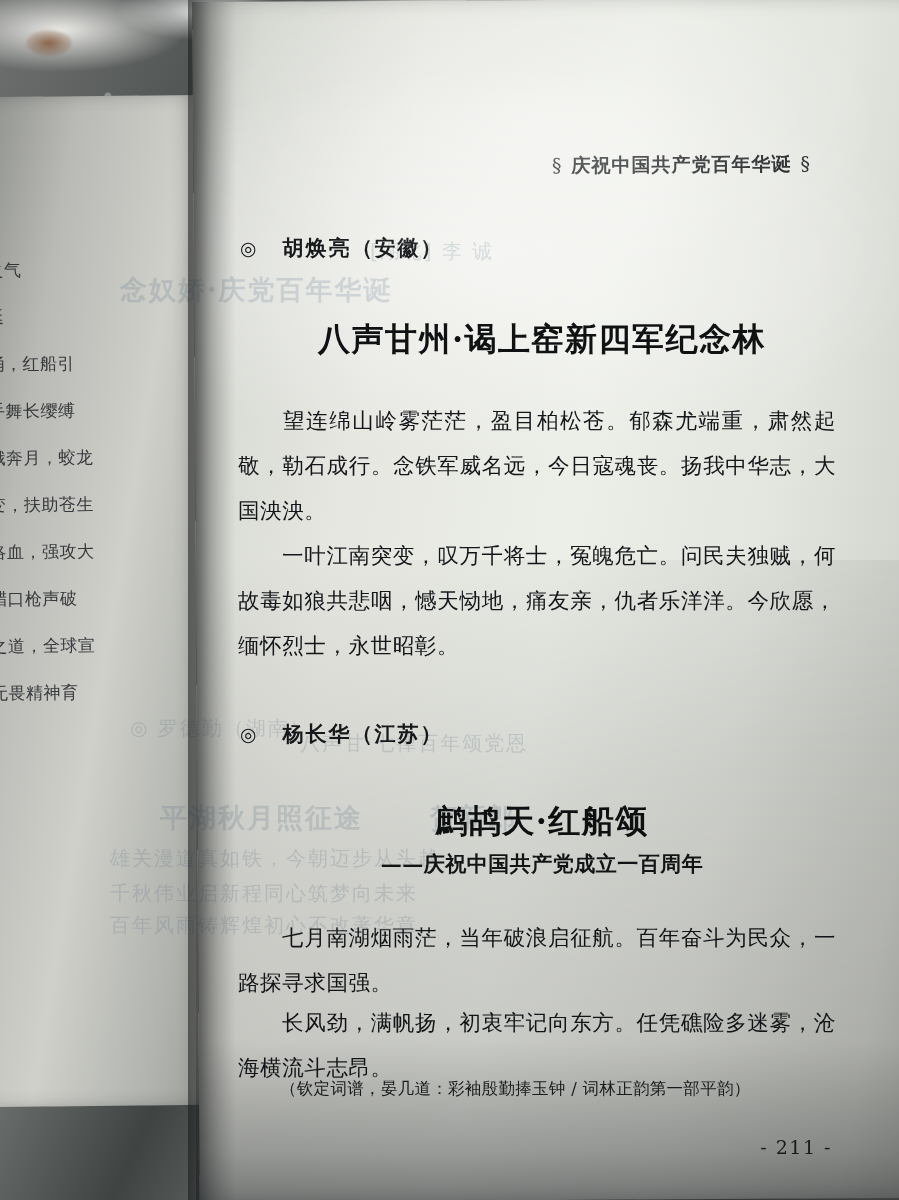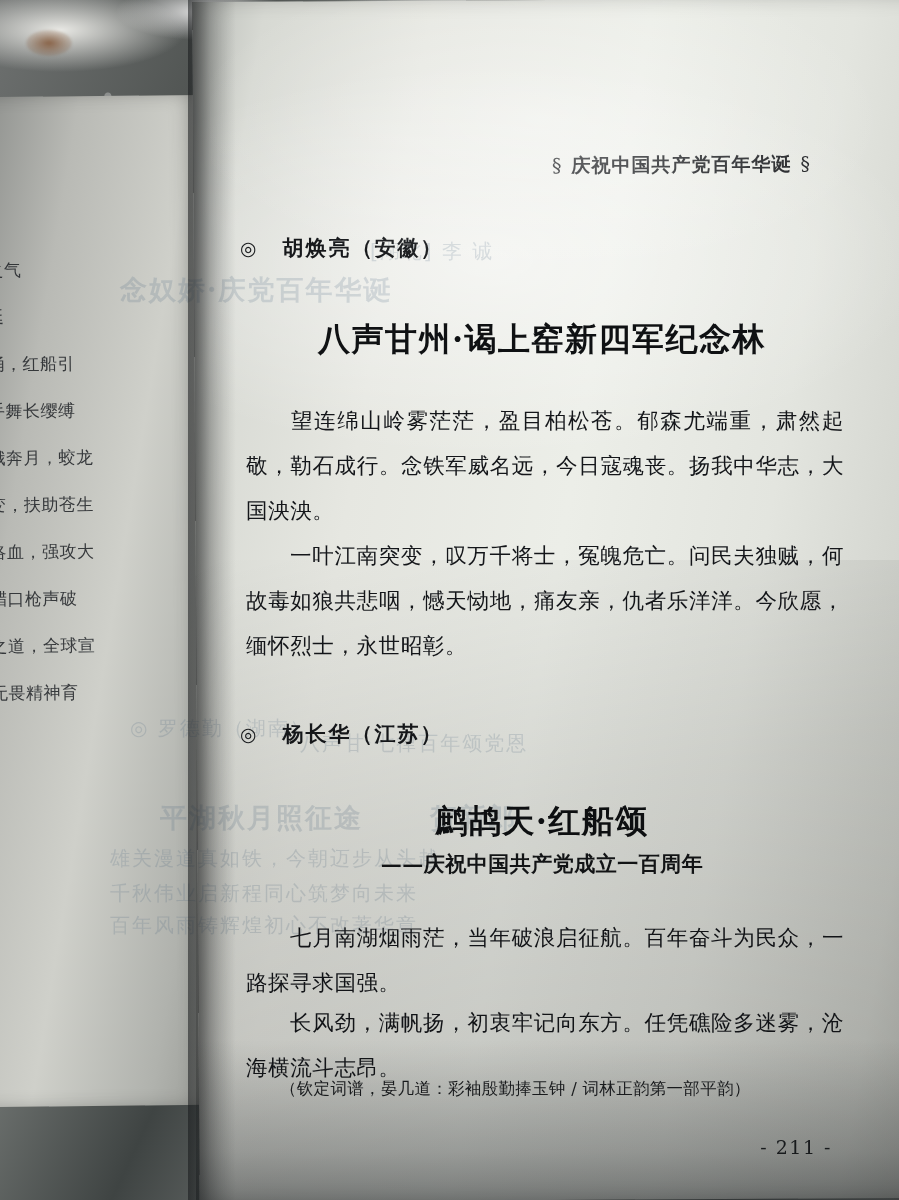--- a/index.html
+++ b/index.html
@@ -163,21 +163,21 @@
     left: 0; width: 620px;
     text-align: center;
     font-size: 21px;
     font-weight: 700;
     letter-spacing: .5px;
     color: #141618;
   }
 
   .stanza {
     position: absolute;
-    left: 14px;
+    left: 6px;
     width: 598px;
     font-size: 21.5px;
     line-height: 45px;
     letter-spacing: .6px;
     color: #14161a;
     text-align: justify;
   }
   .stanza .ind { display: inline-block; width: 44px; }
 
   .source-note {

